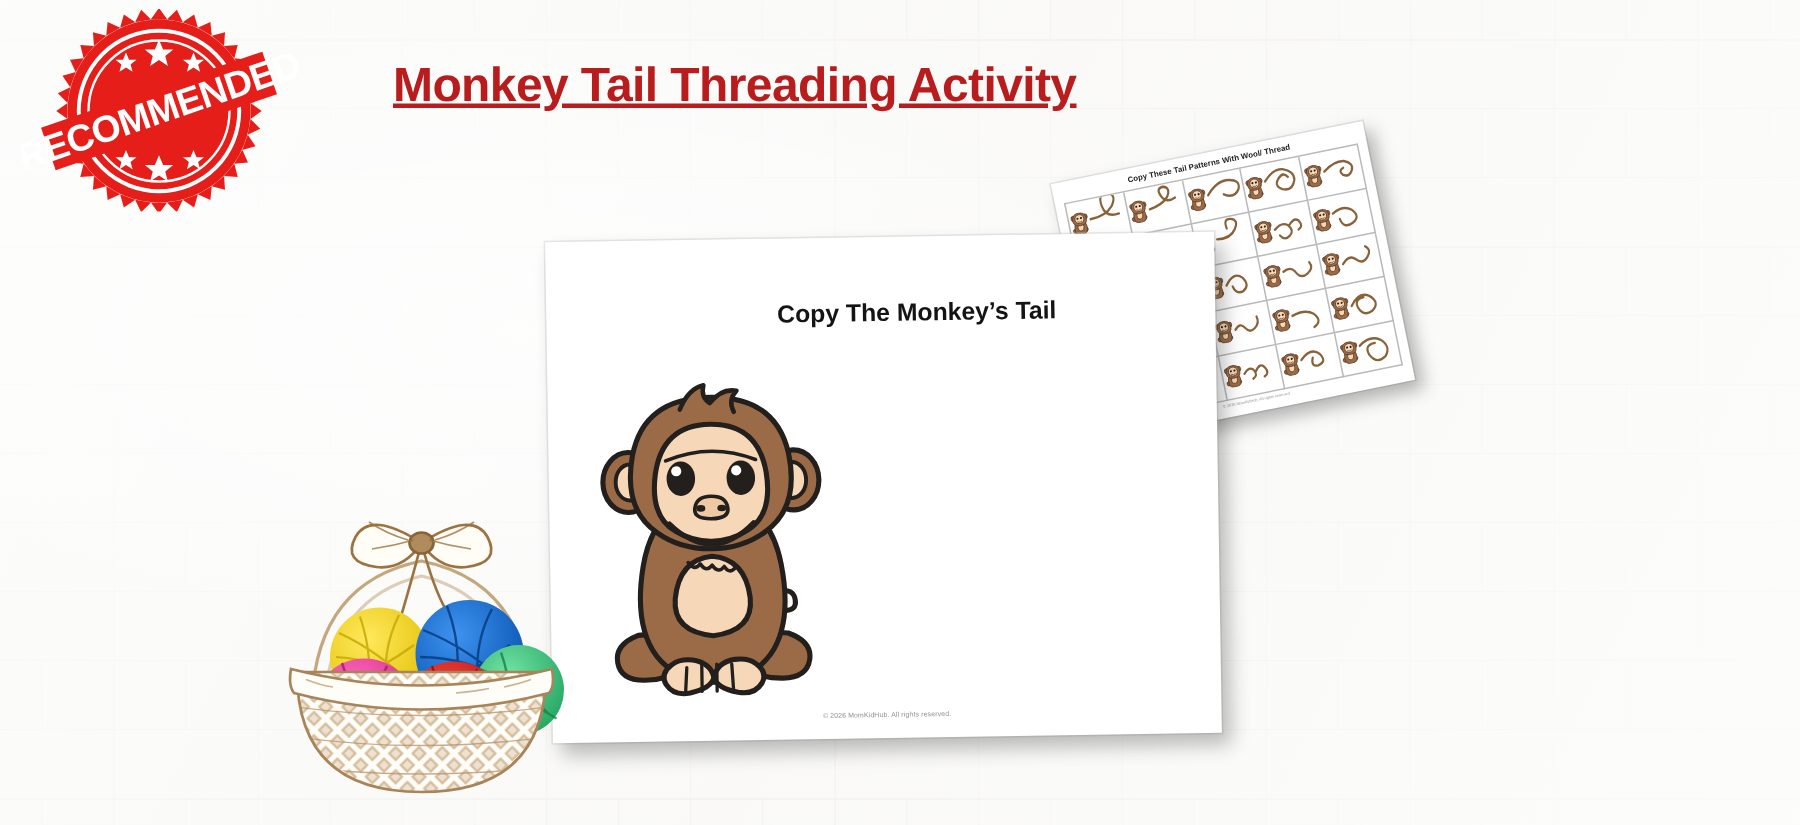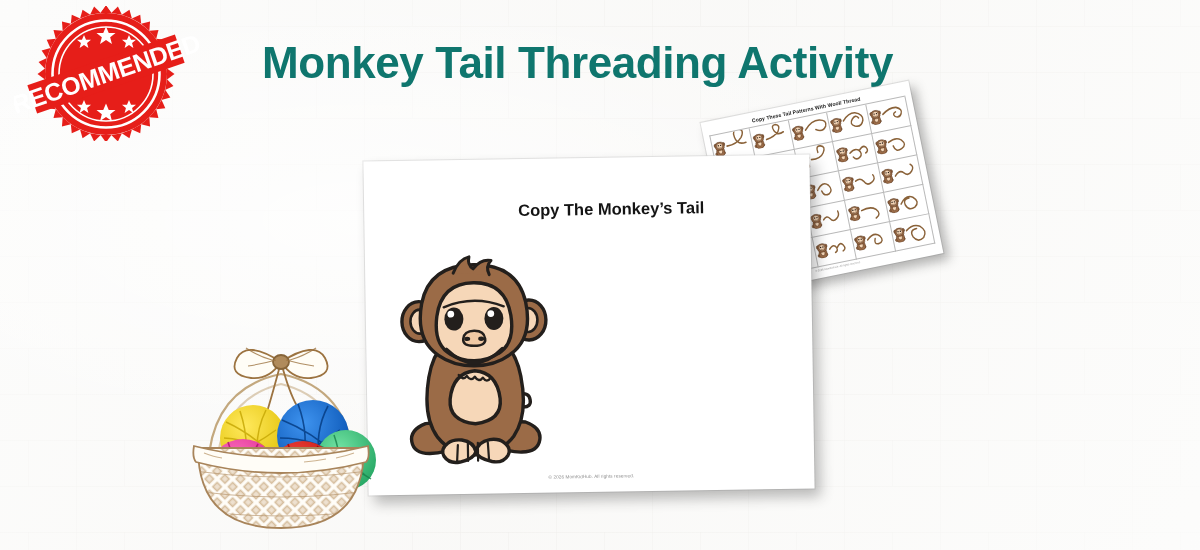--- a/index.html
+++ b/index.html
@@ -55,25 +55,26 @@
     position: absolute;
     left: 14px; top: 6px;
     width: 190px; height: 135px;
   }
   #stamp svg { display: block; width: 100%; height: 100%; }
 
   
   #page-title {
     position: absolute;
     left: 262px; top: 38px;
-    font-size: 44px;
+    font-size: 32px;
     font-weight: 700;
     letter-spacing: -0.4px;
-    color: #0f766e;
+    color: #b91c1c;
     white-space: nowrap;
+    text-decoration: underline;
   }
 
   
   #sheet-tilted {
     position: absolute;
     left: 716px; top: 100px;
     width: 212px; height: 176px;
     background: #ffffff;
     transform: rotate(-11.5deg);
     box-shadow: 5px 7px 11px rgba(40,40,40,0.34), 0 0 0 1px rgba(205,205,205,0.55);

